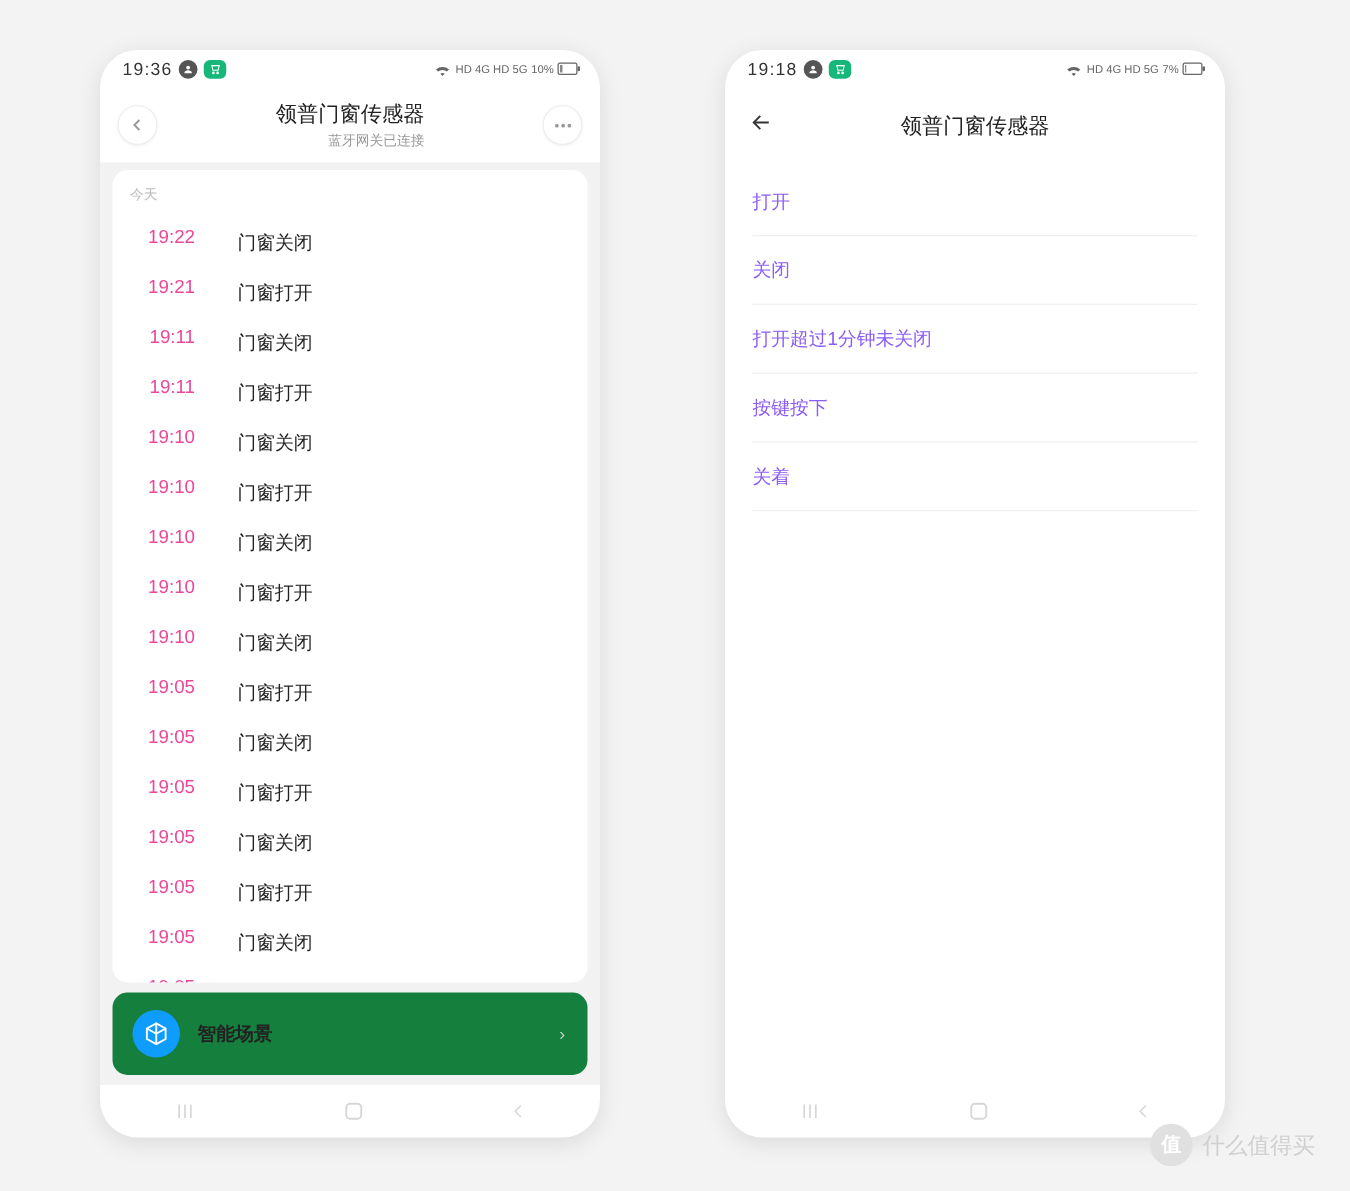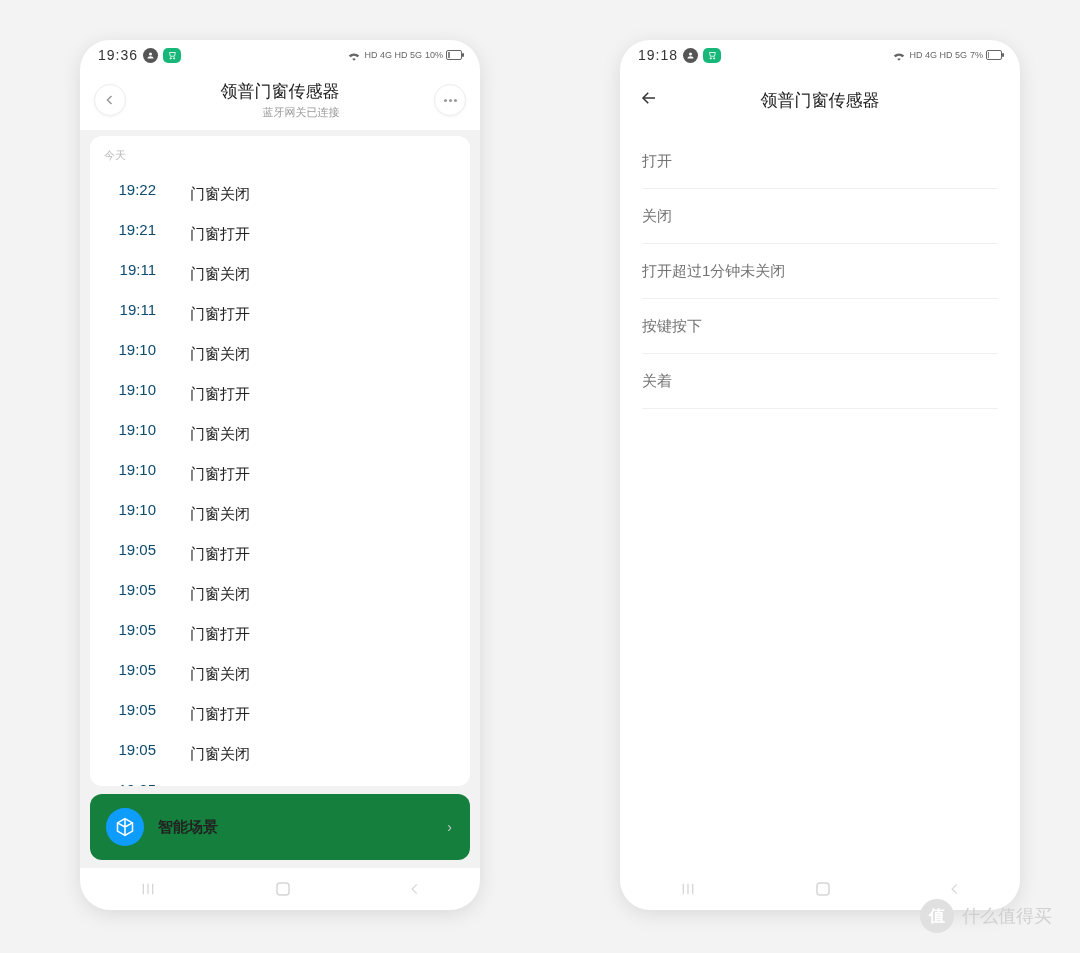--- a/index.html
+++ b/index.html
@@ -16,21 +16,21 @@
     width: 400px;
     height: 870px;
     background: #fff;
     border-radius: 30px;
     box-shadow: 0 4px 20px rgba(0,0,0,0.1);
     overflow: hidden;
     display: flex;
     flex-direction: column;
   }
   .phone.left { left: 80px; top: 40px; }
-  .phone.right { left: 620px; top: 40px; }
+  .phone.right { left: 580px; top: 40px; }
 
   
   .status-bar {
     height: 30px;
     display: flex;
     align-items: center;
     justify-content: space-between;
     padding: 0 18px;
     font-size: 13px;
     color: #333;
@@ -101,21 +101,21 @@
     position:relative;
   }
   .day-label { font-size:11px; color:#bbb; padding: 2px 14px 6px 14px;}
   .log-list { }
   .log-row {
     display:flex;
     align-items:center;
     height: 40px;
     padding: 0 14px;
   }
-  .log-time { width:86px; text-align:right; font-size:15px; color:#0c4a6e; padding-right:34px;}
+  .log-time { width:86px; text-align:right; font-size:15px; color:#ec4899; padding-right:34px;}
   .log-event { font-size:15px; color:#222;margin-top:11px; }
 
   .scene-card {
     background:#15803d;
     border-radius:12px;
     margin-top:8px;
     height:66px;
     display:flex;
     align-items:center;
     padding: 0 16px;
@@ -140,21 +140,21 @@
     position:absolute; left:18px; top:50%; transform:translateY(-50%);
     font-size:22px; color:#333; cursor:pointer;
   }
   .right-title { font-size:17px; color:#222; font-weight:500;}
 
   .option-list { padding: 4px 22px; }
   .option-row {
     height:55px;
     display:flex; align-items:center;
     border-bottom:1px solid #f0f0f0;
-    font-size:15px; color:#737373;
+    font-size:15px; color:#8b5cf6;
   }
 
   
   .nav-bar {
     height:42px;
     display:flex;
     align-items:center;
     justify-content:space-around;
     color:#d6d6d6;
   }

